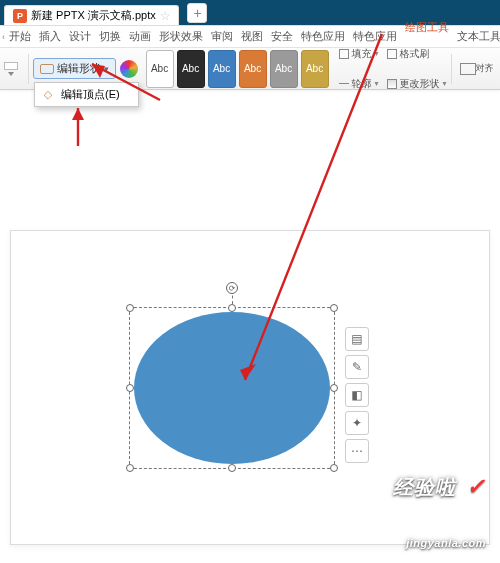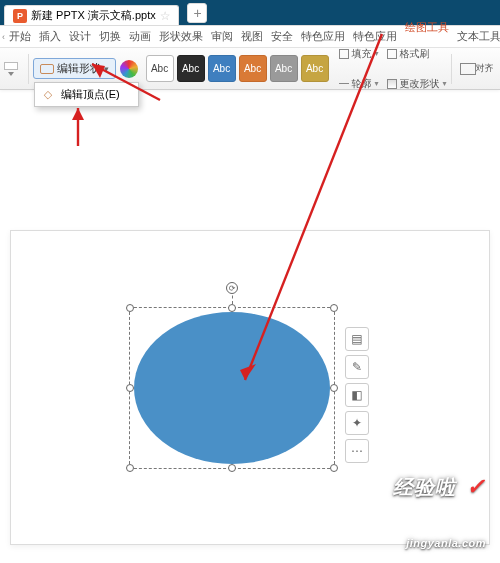--- a/index.html
+++ b/index.html
@@ -32,21 +32,21 @@
 
   .dropdown { position: absolute; top: 34px; left: 34px; background: #fff; border: 1px solid #c8c8c8; box-shadow: 2px 3px 6px rgba(0,0,0,.2); font-size: 11px; z-index: 50; }
   .dropdown-item { display: flex; align-items: center; gap: 6px; padding: 4px 18px 4px 6px; white-space: nowrap; position: relative; }
   .dropdown-item .sub-caret { position: absolute; right: 4px; font-size: 9px; color: #666; }
   .dd-ic { width: 14px; height: 14px; display: inline-flex; align-items: center; justify-content: center; }
   .dd-ic.change { border: 1px solid #888; border-radius: 3px; }
   .dd-ic.edit { color: #c88b5a; }
 
   .styles-wheel { width: 18px; height: 18px; border-radius: 50%; background: conic-gradient(#e33,#ea3,#4b4,#39c,#93e,#e33); margin: 0 4px; }
   .abc-group { display: flex; gap: 3px; margin: 0 4px; }
-  .abc { width: 28px; height: 27px; border-radius: 3px; display: flex; align-items: center; justify-content: center; font-size: 10px; border: 1px solid #bbb; }
+  .abc { width: 28px; height: 38px; border-radius: 3px; display: flex; align-items: center; justify-content: center; font-size: 10px; border: 1px solid #bbb; }
   .abc.white { background: #fff; color: #444; }
   .abc.black { background: #2b2b2b; color: #fff; border-color: #222; }
   .abc.blue  { background: #3f7fbf; color: #fff; border-color: #3671aa; }
   .abc.orange{ background: #d97a36; color: #fff; border-color: #c46a2c; }
   .abc.gray  { background: #9a9a9a; color: #fff; border-color: #888; }
   .abc.olive { background: #c6a542; color: #fff; border-color: #b2933a; }
 
   .right-btns { display: flex; flex-direction: column; gap: 16px; font-size: 10px; color: #555; margin-left: 6px; }
   .right-btns .rb { display: flex; align-items: center; gap: 3px; white-space: nowrap; }
   .right-btns .sq { width: 10px; height: 10px; border: 1px solid #888; }

